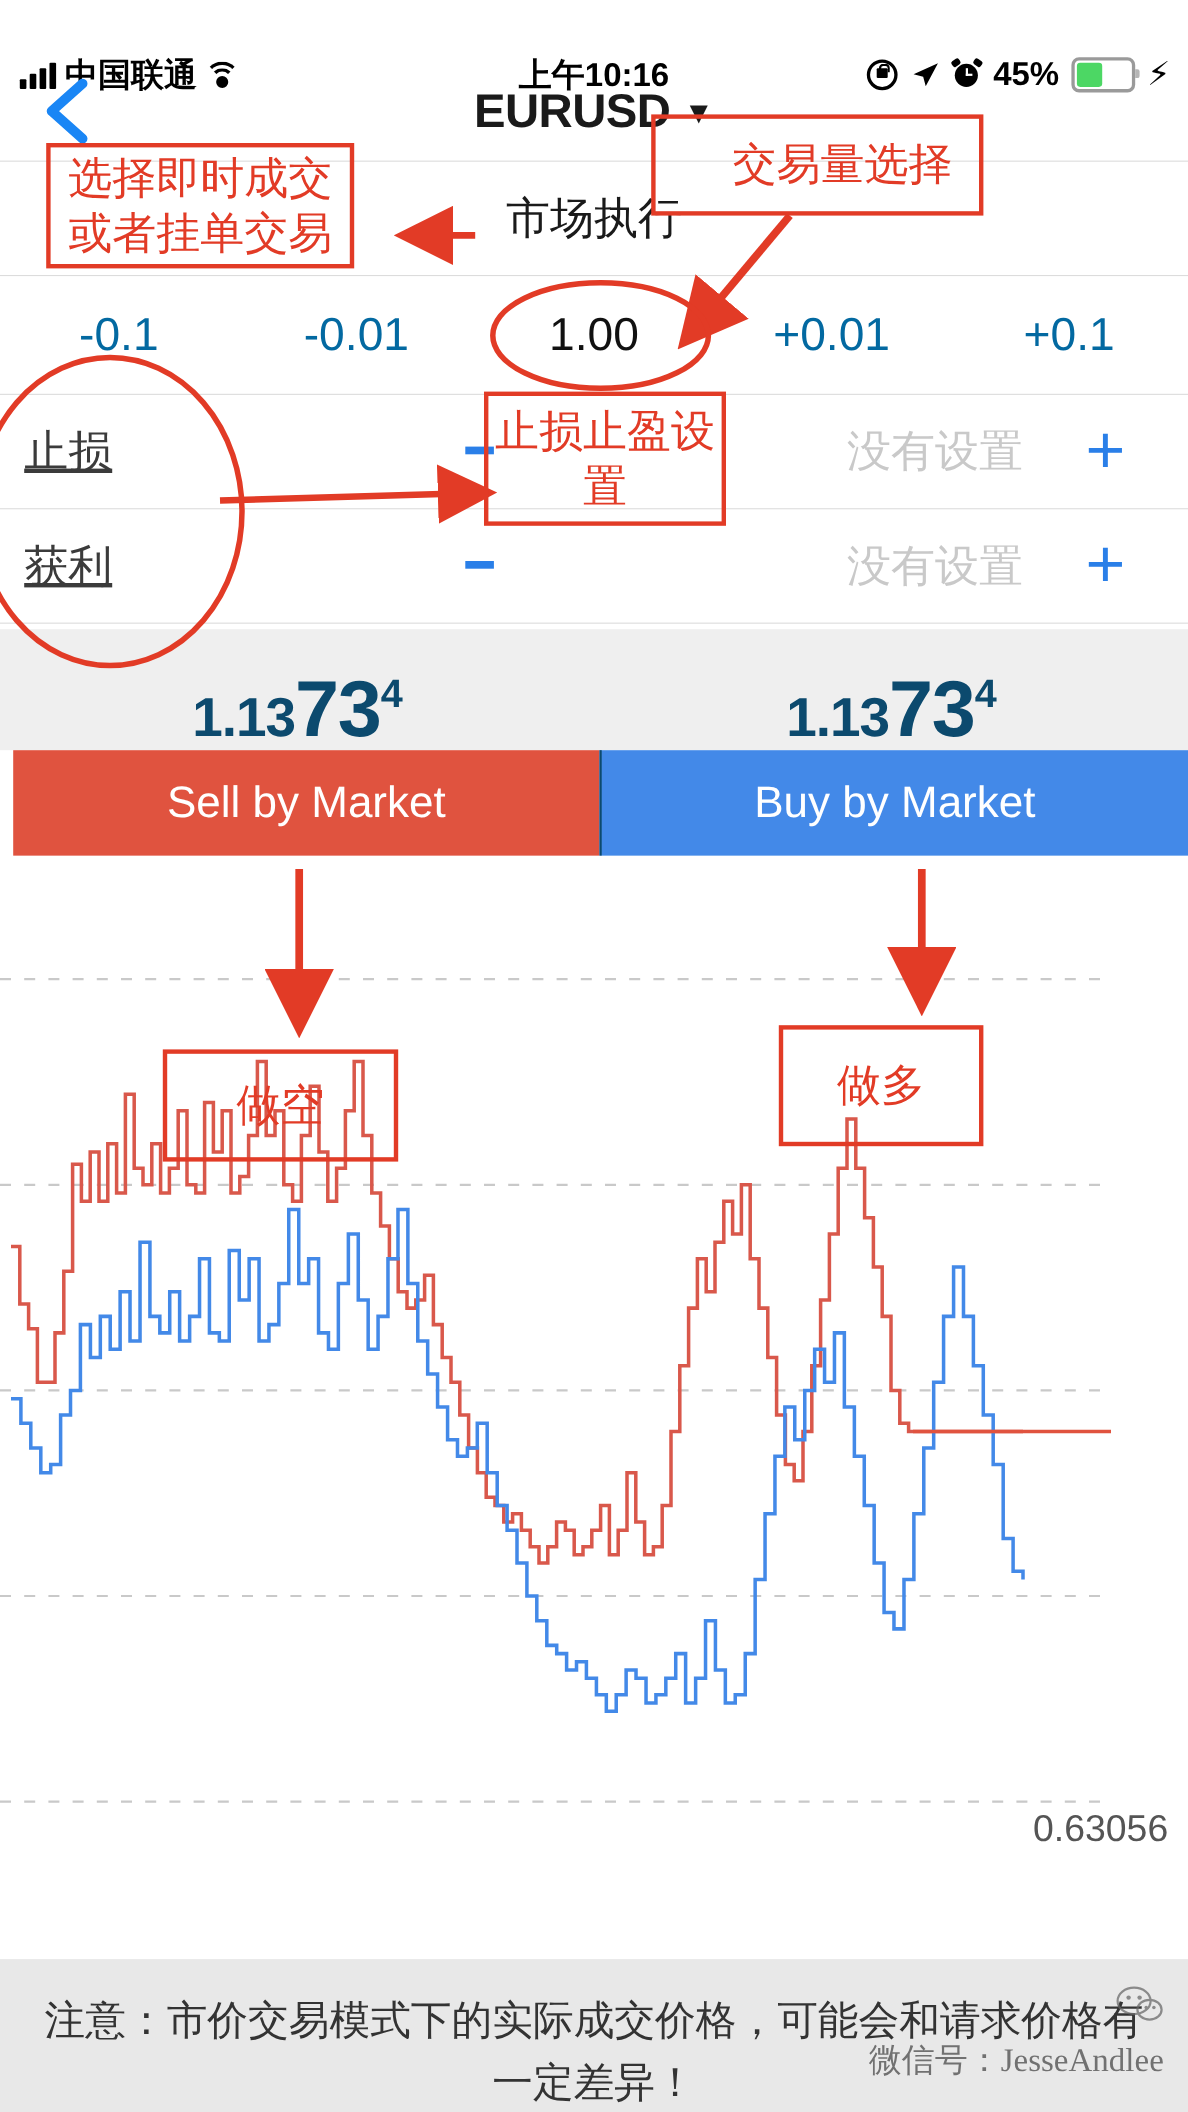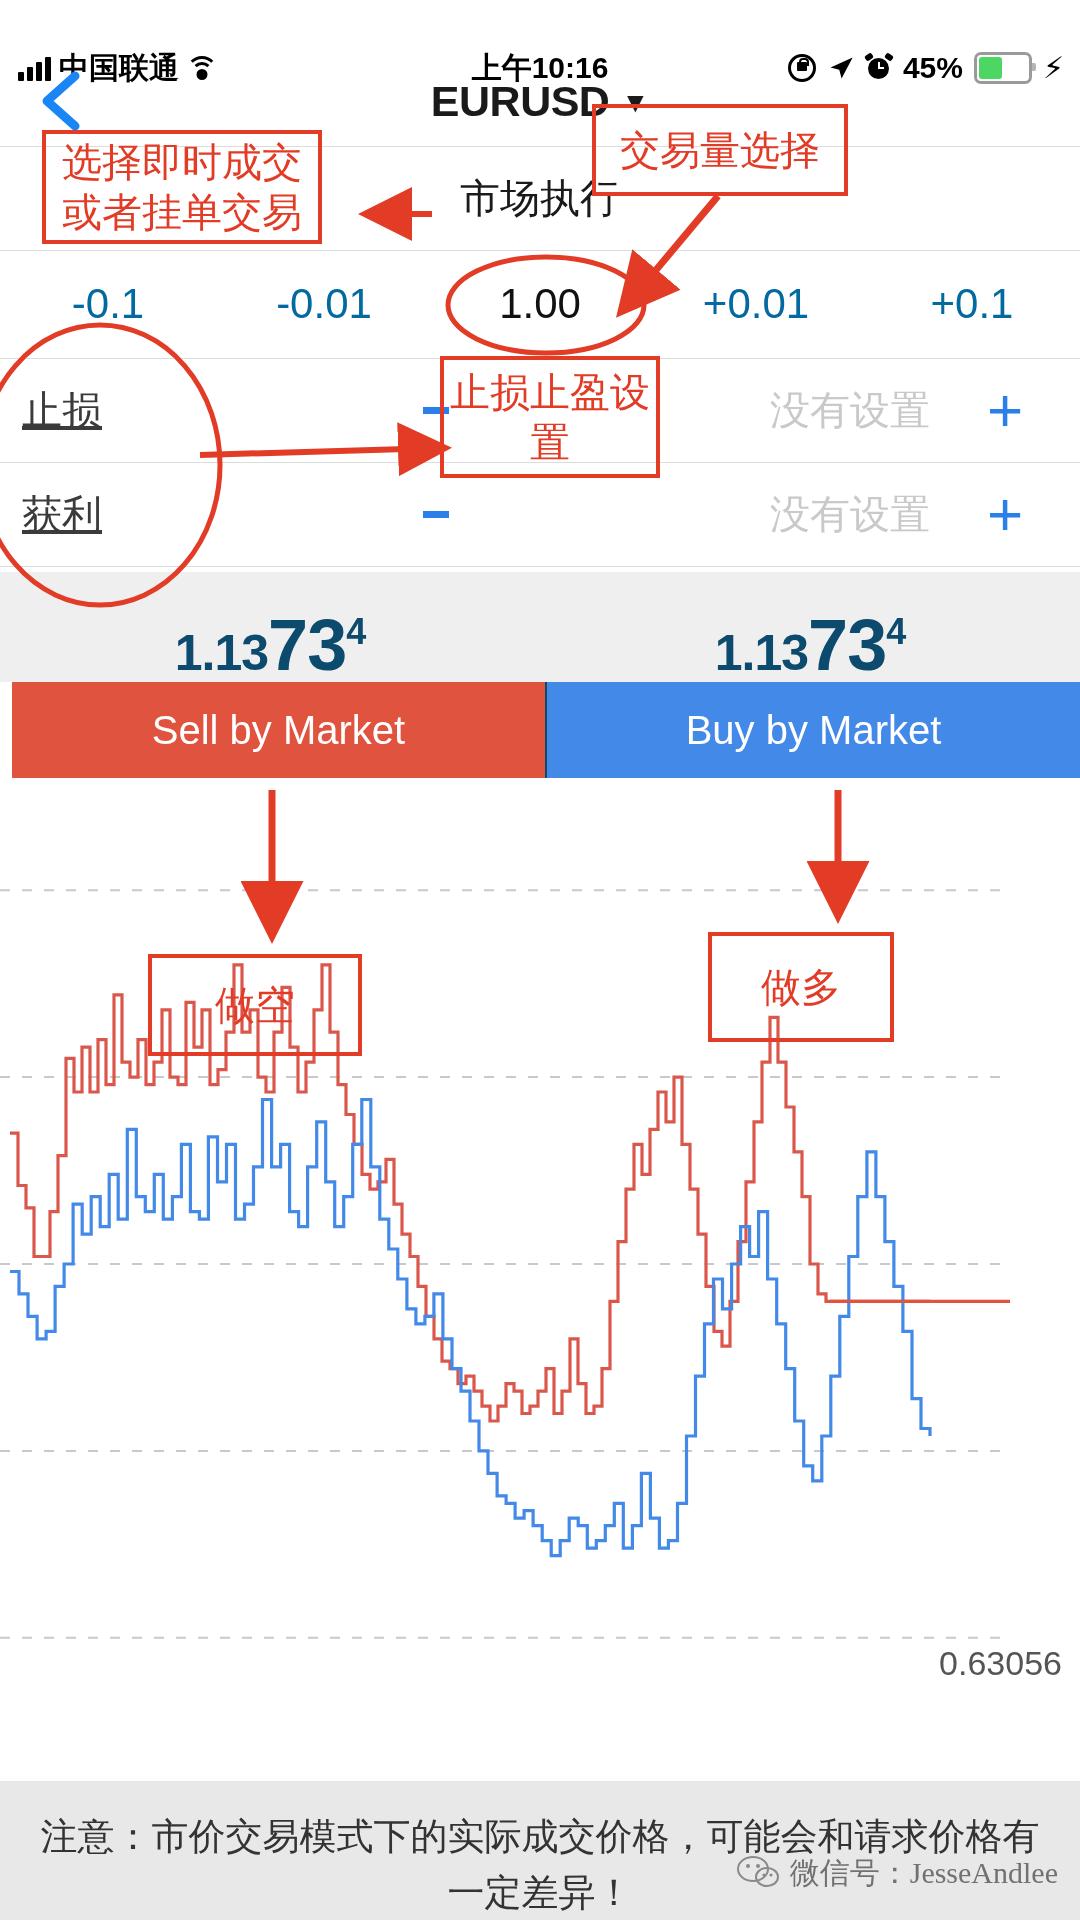--- a/index.html
+++ b/index.html
@@ -86,21 +86,21 @@
   .btn.buy{background:#4389e8;border-left:2px solid #0c4a6e;}
 
   
   .chart{position:absolute;left:0;top:778px;width:1080px;height:972px;background:#fff;overflow:hidden;}
   .chart svg{display:block;}
   .axislbl{position:absolute;font-size:34px;color:#555;right:18px;}
 
   
   .footer{position:absolute;left:0;top:1781px;width:1080px;height:139px;background:#e8e8e8;}
   .footer .txt{position:absolute;left:30px;top:28px;width:1020px;text-align:center;font-size:37px;line-height:56px;color:#333;}
-  .wm{position:absolute;right:22px;bottom:26px;display:flex;align-items:flex-start;gap:10px;opacity:.72;}
+  .wm{position:absolute;right:22px;bottom:26px;display:flex;align-items:flex-end;gap:10px;opacity:.72;flex-direction:column;}
   .wm .ghost{width:44px;height:40px;position:relative;}
   .wm .label{font-size:30px;color:#444;font-family:"Liberation Serif",serif;}
 
   
   .anno{position:absolute;left:0;top:0;width:1080px;height:1920px;pointer-events:none;}
   .abox{position:absolute;border:4px solid #e23b26;color:#e23b26;display:flex;align-items:center;justify-content:center;text-align:center;font-size:40px;line-height:50px;background:transparent;}
 </style>
 </head>
 <body>
 
@@ -268,21 +268,21 @@
 
       <ellipse cx="100" cy="465" rx="120" ry="140" fill="none" stroke="#e23b26" stroke-width="5"></ellipse>
 
       <line x1="272" y1="790" x2="272" y2="930" stroke="#e23b26" stroke-width="7" marker-end="url(#ah)"></line>
 
       <line x1="838" y1="790" x2="838" y2="910" stroke="#e23b26" stroke-width="7" marker-end="url(#ah)"></line>
     </svg>
 
     <div class="abox" style="left:42px;top:130px;width:252px;height:106px;padding:0 10px;">选择即时成交或者挂单交易</div>
 
-    <div class="abox" style="left:592px;top:104px;width:248px;height:84px;">交易量选择</div>
+    <div class="abox" style="left:592px;top:104px;width:248px;height:84px;padding-left:46px;">交易量选择</div>
 
     <div class="abox" style="left:440px;top:356px;width:212px;height:114px;">止损止盈设置</div>
 
     <div class="abox" style="left:148px;top:954px;width:206px;height:94px;">做空</div>
 
     <div class="abox" style="left:708px;top:932px;width:178px;height:102px;">做多</div>
   </div>
 
 </div>
 

